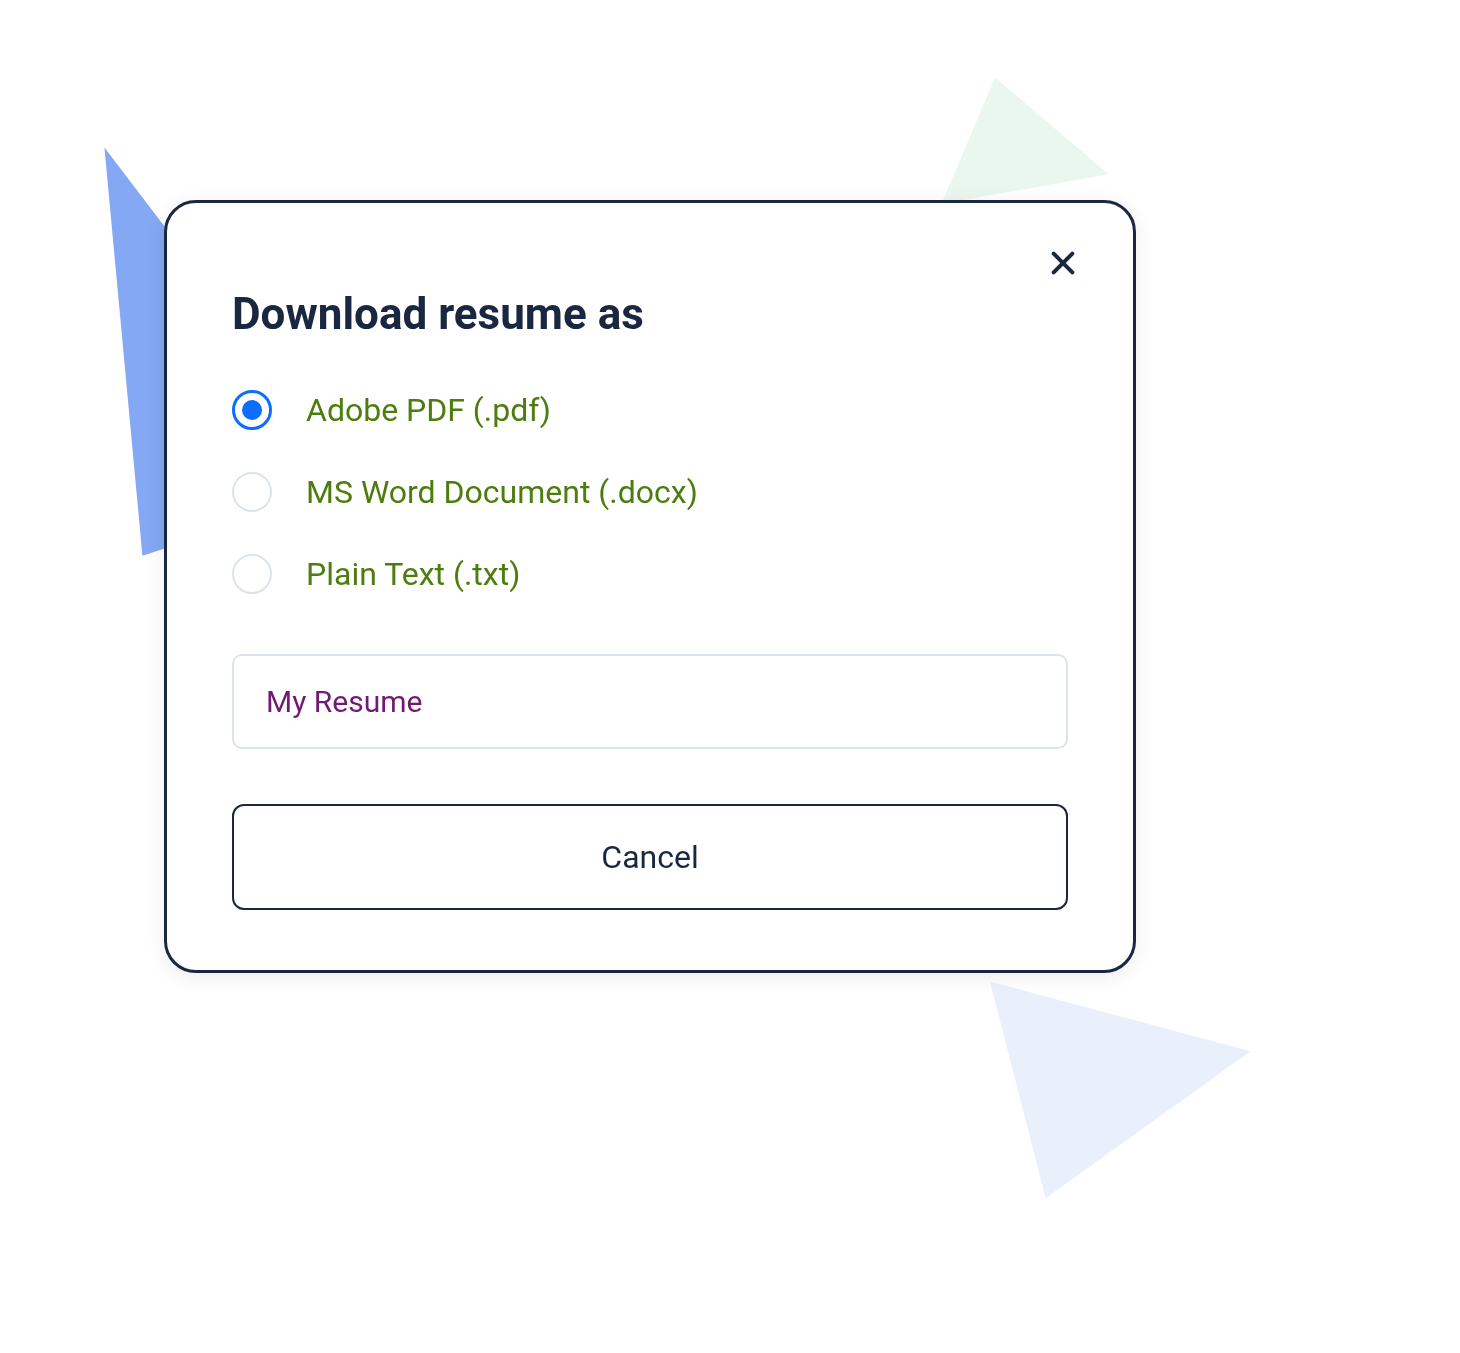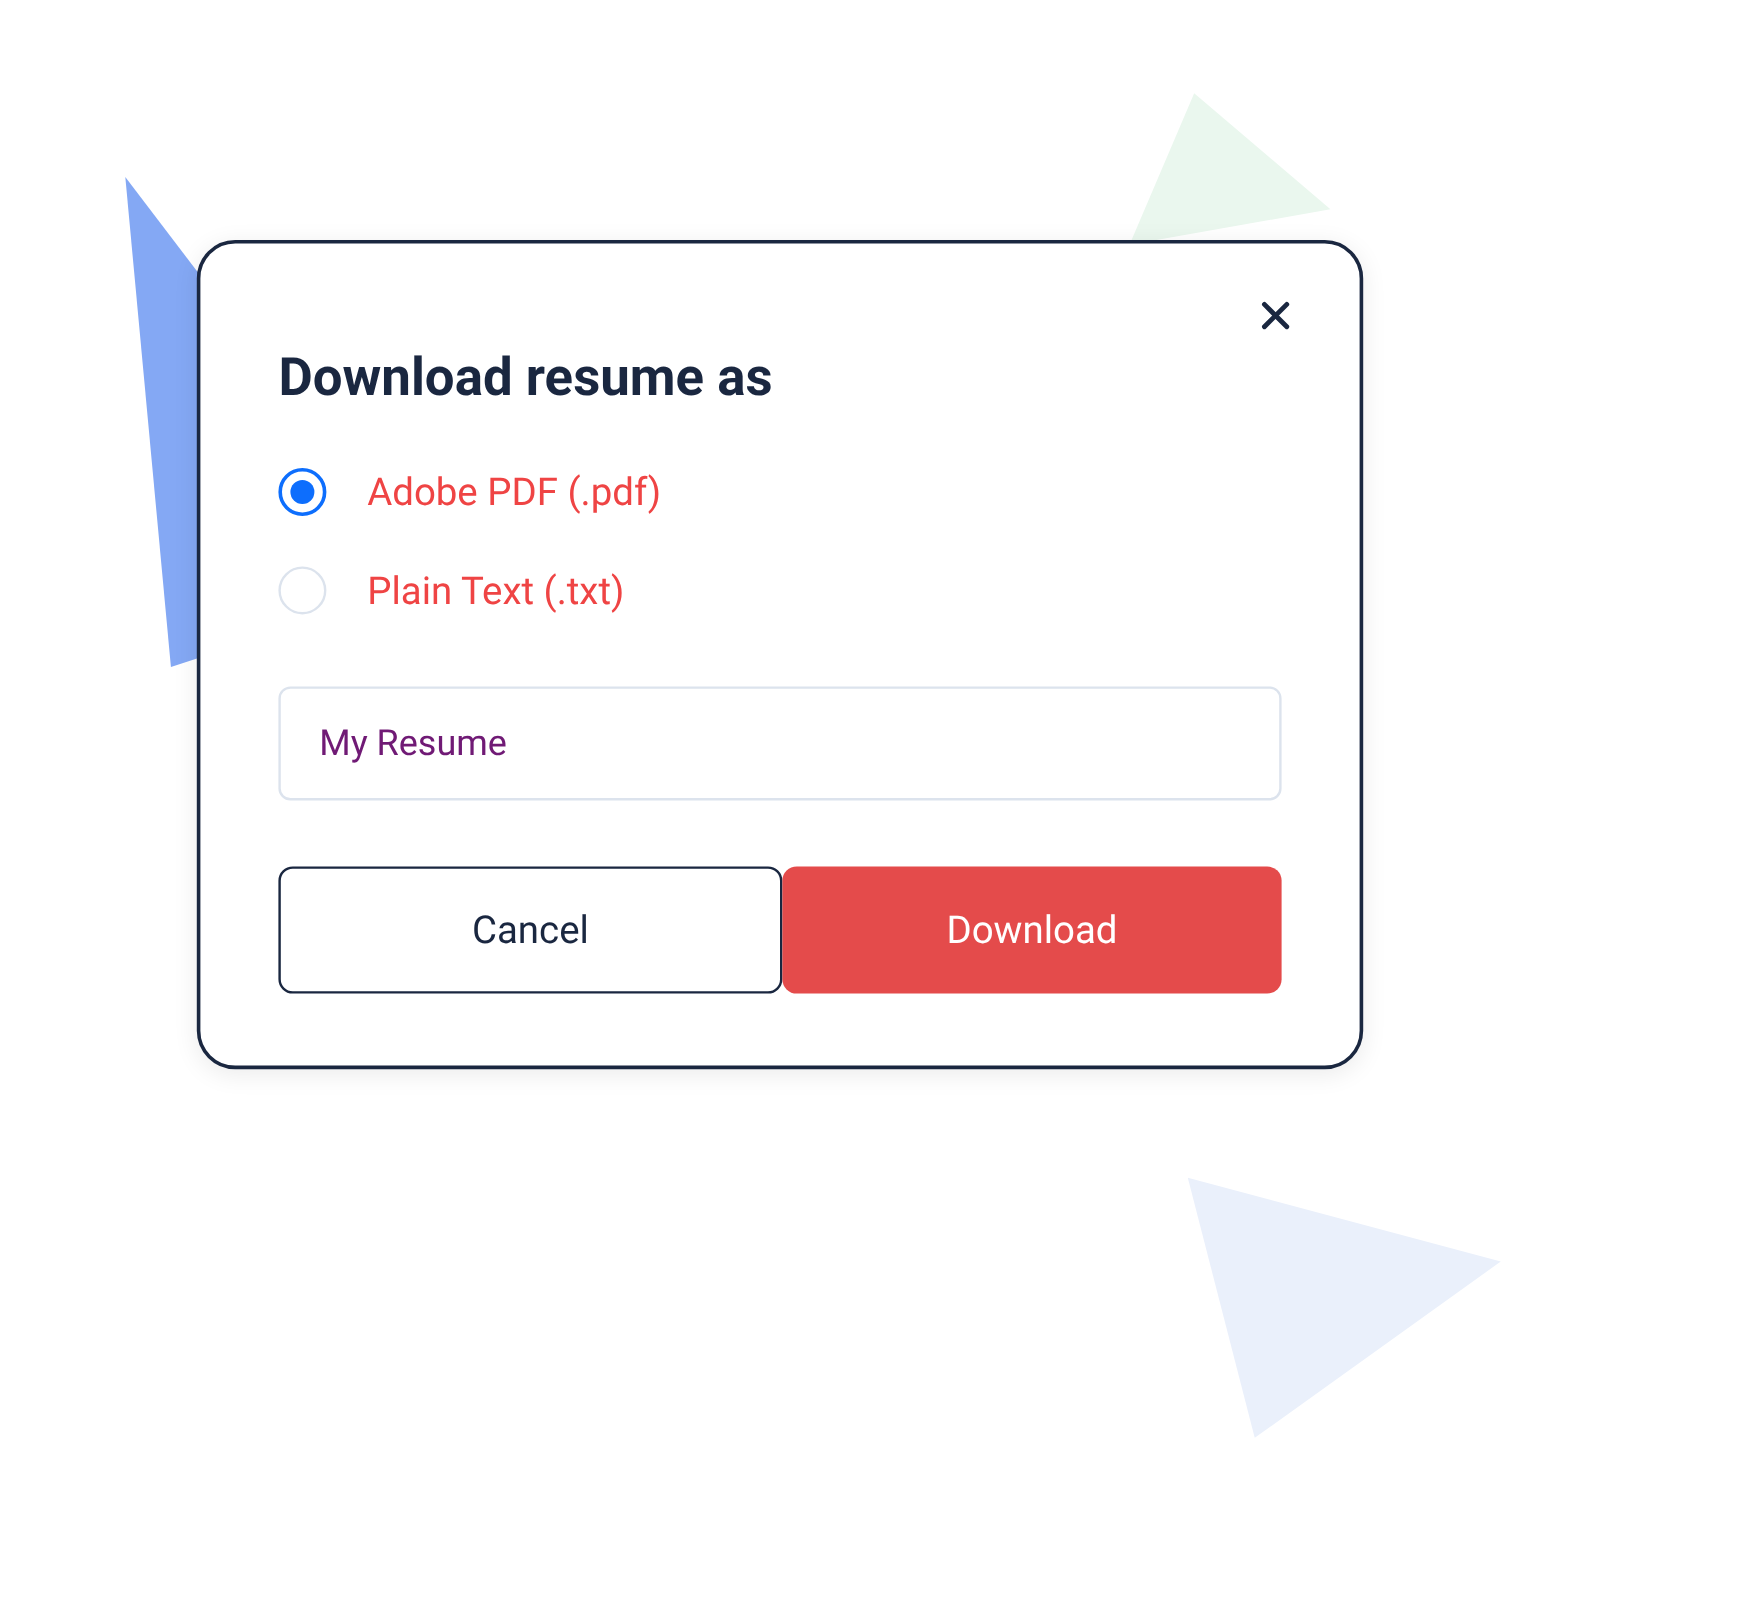--- a/index.html
+++ b/index.html
@@ -131,21 +131,21 @@
     .radio-circle.selected::after {
       content: '';
       width: 20px;
       height: 20px;
       border-radius: 50%;
       background: #0d6efd;
     }
     
     .radio-label {
       font-size: 32px;
-      color: #ef4444;
+      color: #4d7c0f;
       font-weight: 400;
     }
     
     .field-label {
       font-size: 36px;
       font-weight: 700;
       color: #1a2740;
       margin-bottom: 28px;
     }
     
@@ -204,29 +204,32 @@
   
   <h2 class="modal-title">Download resume as</h2>
   
   <div class="radio-group">
 
     <label class="radio-option">
       <span class="radio-circle selected"></span>
       <span class="radio-label">Adobe PDF (.pdf)</span>
     </label>
 
+    <label class="radio-option">
+      <span class="radio-circle"></span>
+      <span class="radio-label">MS Word Document  (.docx)</span>
+    </label>
 
     <label class="radio-option">
       <span class="radio-circle"></span>
       <span class="radio-label">Plain Text (.txt)</span>
     </label>
 
   </div>
   
   
   <input type="text" class="text-input" value="My Resume" style="">
   
   <div class="button-row">
     <button class="btn btn-cancel">Cancel</button>
-    <button class="btn btn-download">Download</button>
   </div>
   
 </div>
 
 </body></html>

